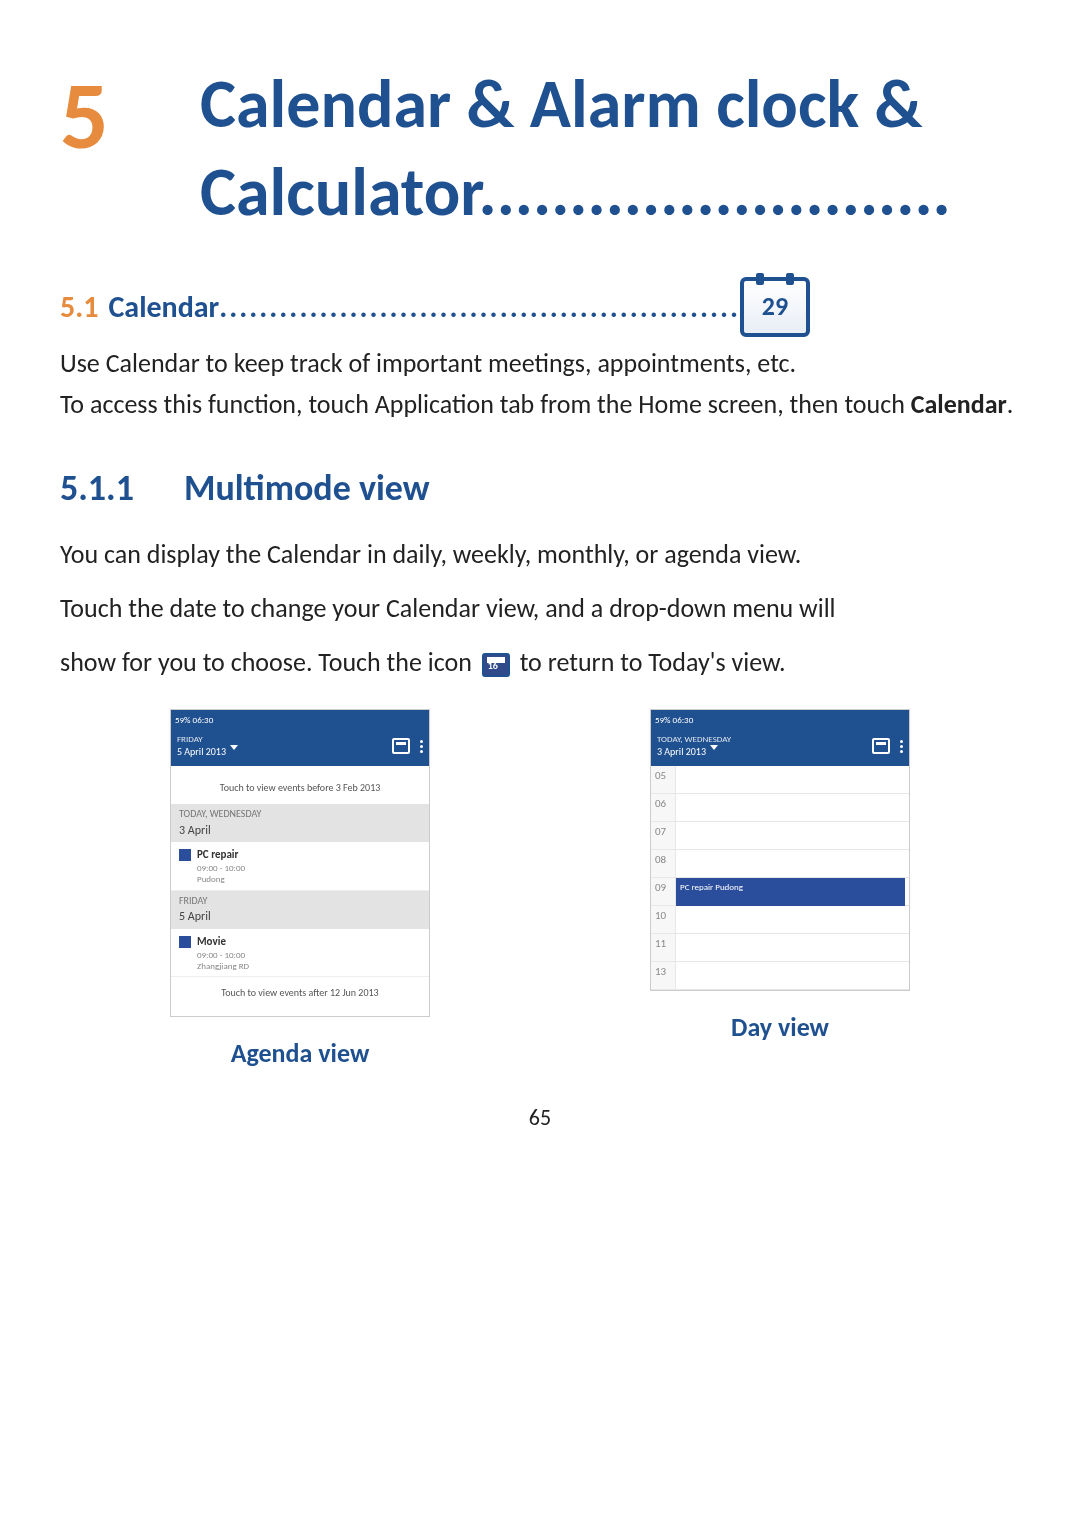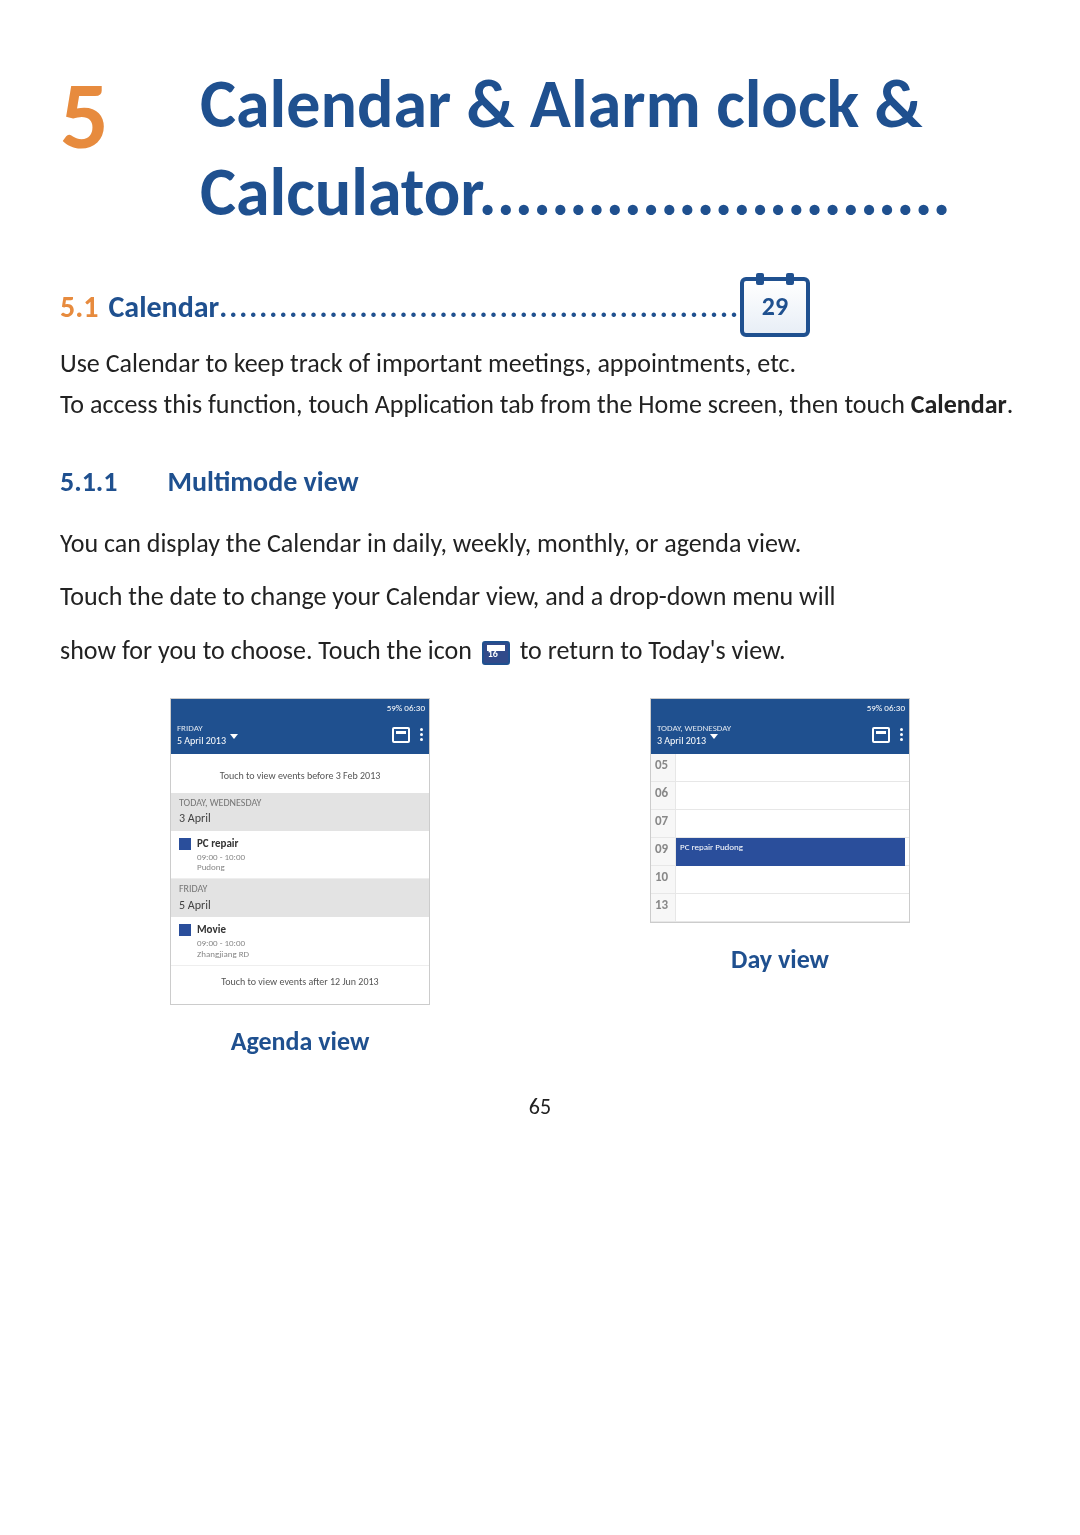--- a/index.html
+++ b/index.html
@@ -56,21 +56,21 @@
     position: relative;
   }
   .cal-icon:before,.cal-icon:after{
     content:""; position:absolute; top:-8px; width:8px; height:12px;
     background:#1f508f; border-radius:2px;
   }
   .cal-icon:before{left:12px;} .cal-icon:after{right:12px;}
   .body-text { font-size: 26px; color:#222; margin-bottom: 4px; }
   .body-text .strong { font-weight: bold; }
   .subsection-heading {
-    display:flex; font-size: 28px; font-weight:bold; color:#1f508f;
+    display:flex; font-size: 36px; font-weight:bold; color:#1f508f;
     margin-top: 38px; margin-bottom: 22px;
   }
   .subsection-heading .ssnum { margin-right: 50px; }
   .justified { text-align: justify; }
   .inline-icon {
     display:inline-block; width:28px; height:24px;
     background:#314a8a; border:2px solid #1f508f; border-radius:3px;
     vertical-align:middle; margin:0 4px; position:relative;
   }
   .inline-icon:before{
@@ -84,21 +84,21 @@
   .screenshots {
     display:flex; justify-content:space-around; margin-top:28px;
   }
   .shot-col { width: 44%; display:flex; flex-direction:column; align-items:center; }
   .phone {
     width: 260px; border:1px solid #ccc;
     font-size:11px; color:#666;
   }
   .status-bar {
     background:#1f508f; color:#fff; height:18px;
-    display:flex; justify-content:flex-end; align-items:center;
+    display:flex; align-items:center;
     font-size:9px; padding:0 4px;
   }
   .app-bar {
     background:#1f508f; color:#fff; padding:4px 6px 6px 6px;
     display:flex; align-items:center; justify-content:space-between;
   }
   .app-bar-left { display:flex; flex-direction:column; }
   .app-bar .tiny { font-size:9px; opacity:.85; }
   .app-bar .date-line { font-size:10px; display:flex; align-items:flex-start; }
   .tri-down {
@@ -117,21 +117,21 @@
   .agenda-group-hdr {
     background:#e3e3e3; padding:3px 8px; font-size:10px; color:#777;
   }
   .agenda-group-hdr .main { color:#444; font-size:12px; display:block; }
   .agenda-item { display:flex; align-items:flex-start; padding:5px 8px; border-bottom:1px solid #eee;}
   .color-block { width:12px; height:12px; background:#2a4e9b; margin-right:6px; margin-top:2px;}
   .ev-title { font-size:11px; color:#333; font-weight:bold; }
   .ev-sub { font-size:9px; color:#888; line-height:1.2;}
   .day-body { background:#f7f7f7; }
   .hour-row { display:flex; height:28px; border-bottom:1px solid #e7e7e7;}
-  .hour-label { width:24px; font-size:13px; color:#888; padding:2px 2px 0 4px;font-weight:bold;}
+  .hour-label { width:24px; font-size:11px; color:#888; padding:2px 2px 0 4px;}
   .hour-cell { flex:1; background:#fff; border-left:1px solid #e7e7e7; position:relative;}
   .day-event {
     position:absolute; left:0; right:4px; top:0; height:46px;
     background:#2a4e9b; color:#fff; font-size:9px; padding:2px 4px;
   }
   .shot-caption {
     font-size:26px; font-weight:bold; color:#1f508f; text-align:center; margin-top:18px;
   }
   .page-num { text-align:center; font-size:22px; color:#222; margin-top:30px;}
   .para-spacer { height: 12px; }
@@ -260,30 +260,38 @@
           </div>
         <div class="hour-row">
             <div class="hour-label">06</div>
             <div class="hour-cell"></div>
           </div>
         <div class="hour-row">
             <div class="hour-label">07</div>
             <div class="hour-cell"></div>
           </div>
         <div class="hour-row">
+            <div class="hour-label">08</div>
+            <div class="hour-cell"></div>
+          </div>
+        <div class="hour-row">
             <div class="hour-label">09</div>
             <div class="hour-cell">
           <div class="day-event">PC repair Pudong</div>
         </div>
           </div>
         <div class="hour-row">
             <div class="hour-label">10</div>
             <div class="hour-cell"></div>
           </div>
         <div class="hour-row">
+            <div class="hour-label">11</div>
+            <div class="hour-cell"></div>
+          </div>
+        <div class="hour-row">
             <div class="hour-label">13</div>
             <div class="hour-cell"></div>
           </div>
       </div>
     </div>
     <div class="shot-caption">Day view</div>
   </div>
 
 </div>
 

